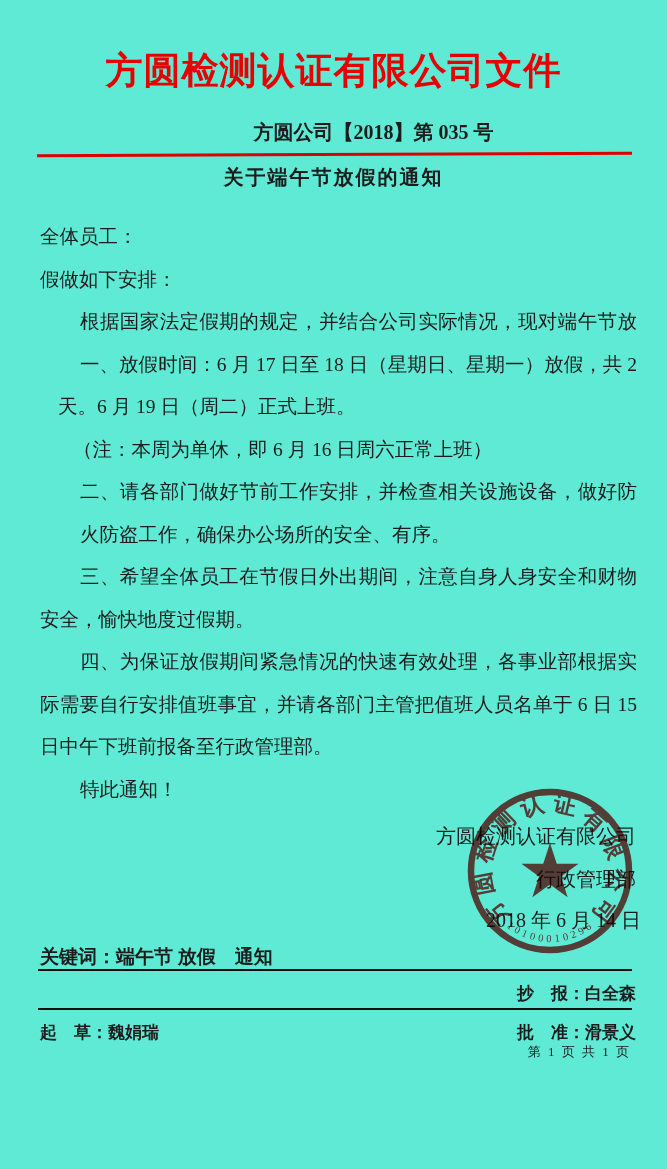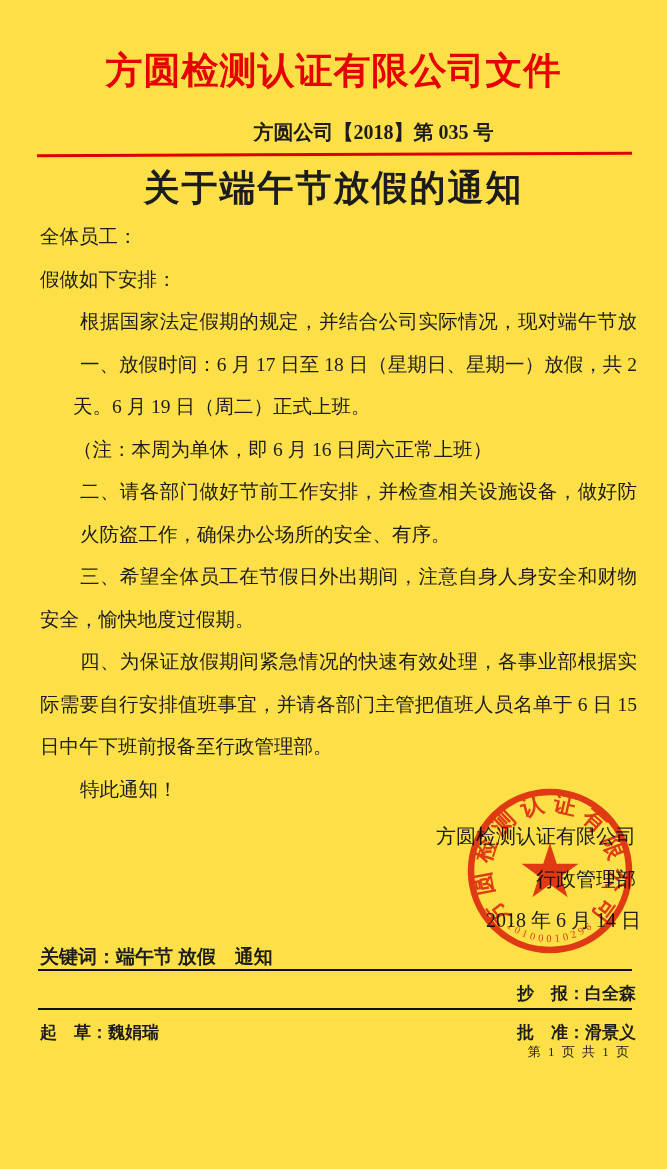--- a/index.html
+++ b/index.html
@@ -1,44 +1,44 @@
 <!DOCTYPE html>
 <html><head>
 <meta charset="utf-8">
 <style>
   html,body { margin:0; padding:0; background:#ffffff; }
   .page {
-    position:relative; width:667px; height:1169px; background:#fde047;
+    position:relative; width:667px; height:1169px; background:#5eead4;
     font-family:"Liberation Serif","DejaVu Serif",serif; color:#1c1c1c;
     overflow:hidden; margin:0 auto;
   }
   .header-title {
     position:absolute; top:46px; left:0; width:100%;
     text-align:center; font-size:37px; font-weight:bold; color:#e60000;
     letter-spacing:1px; white-space:nowrap;
   }
   .doc-number {
     position:absolute; top:119px; left:0; width:100%;
     text-align:center; font-size:20px; font-weight:bold;padding-left:40px;
   }
   .red-rule {
     position:absolute; top:153px; left:37px; width:595px; height:3px;
     background:#dd0000; transform:rotate(-0.25deg);
   }
   .notice-title {
     position:absolute; top:164px; left:0; width:100%;
-    text-align:center; font-size:36px; font-weight:bold; letter-spacing:2px;
+    text-align:center; font-size:20px; font-weight:bold; letter-spacing:2px;
   }
   .body-text {
     position:absolute; top:216px; left:40px; width:597px;
     font-size:19.5px;
   }
   .ln { line-height:42.5px; height:42.5px; white-space:nowrap; }
   .i2    { margin-left:40px; }
-  .icont { margin-left:33px; }
+  .icont { margin-left:18px; }
   .inote { margin-left:33px; }
   .just  { white-space:normal; text-align:justify; text-align-last:justify; }
   .sig { position:absolute; font-size:20px; white-space:nowrap; }
   .sig-company { top:823px; right:31px; }
   .sig-dept    { top:866px; right:31px; }
   .sig-date    { top:907px; right:26px; }
   .seal {
     position:absolute; left:464px; top:785px; width:172px; height:172px;
     mix-blend-mode:multiply; opacity:0.93;
   }

